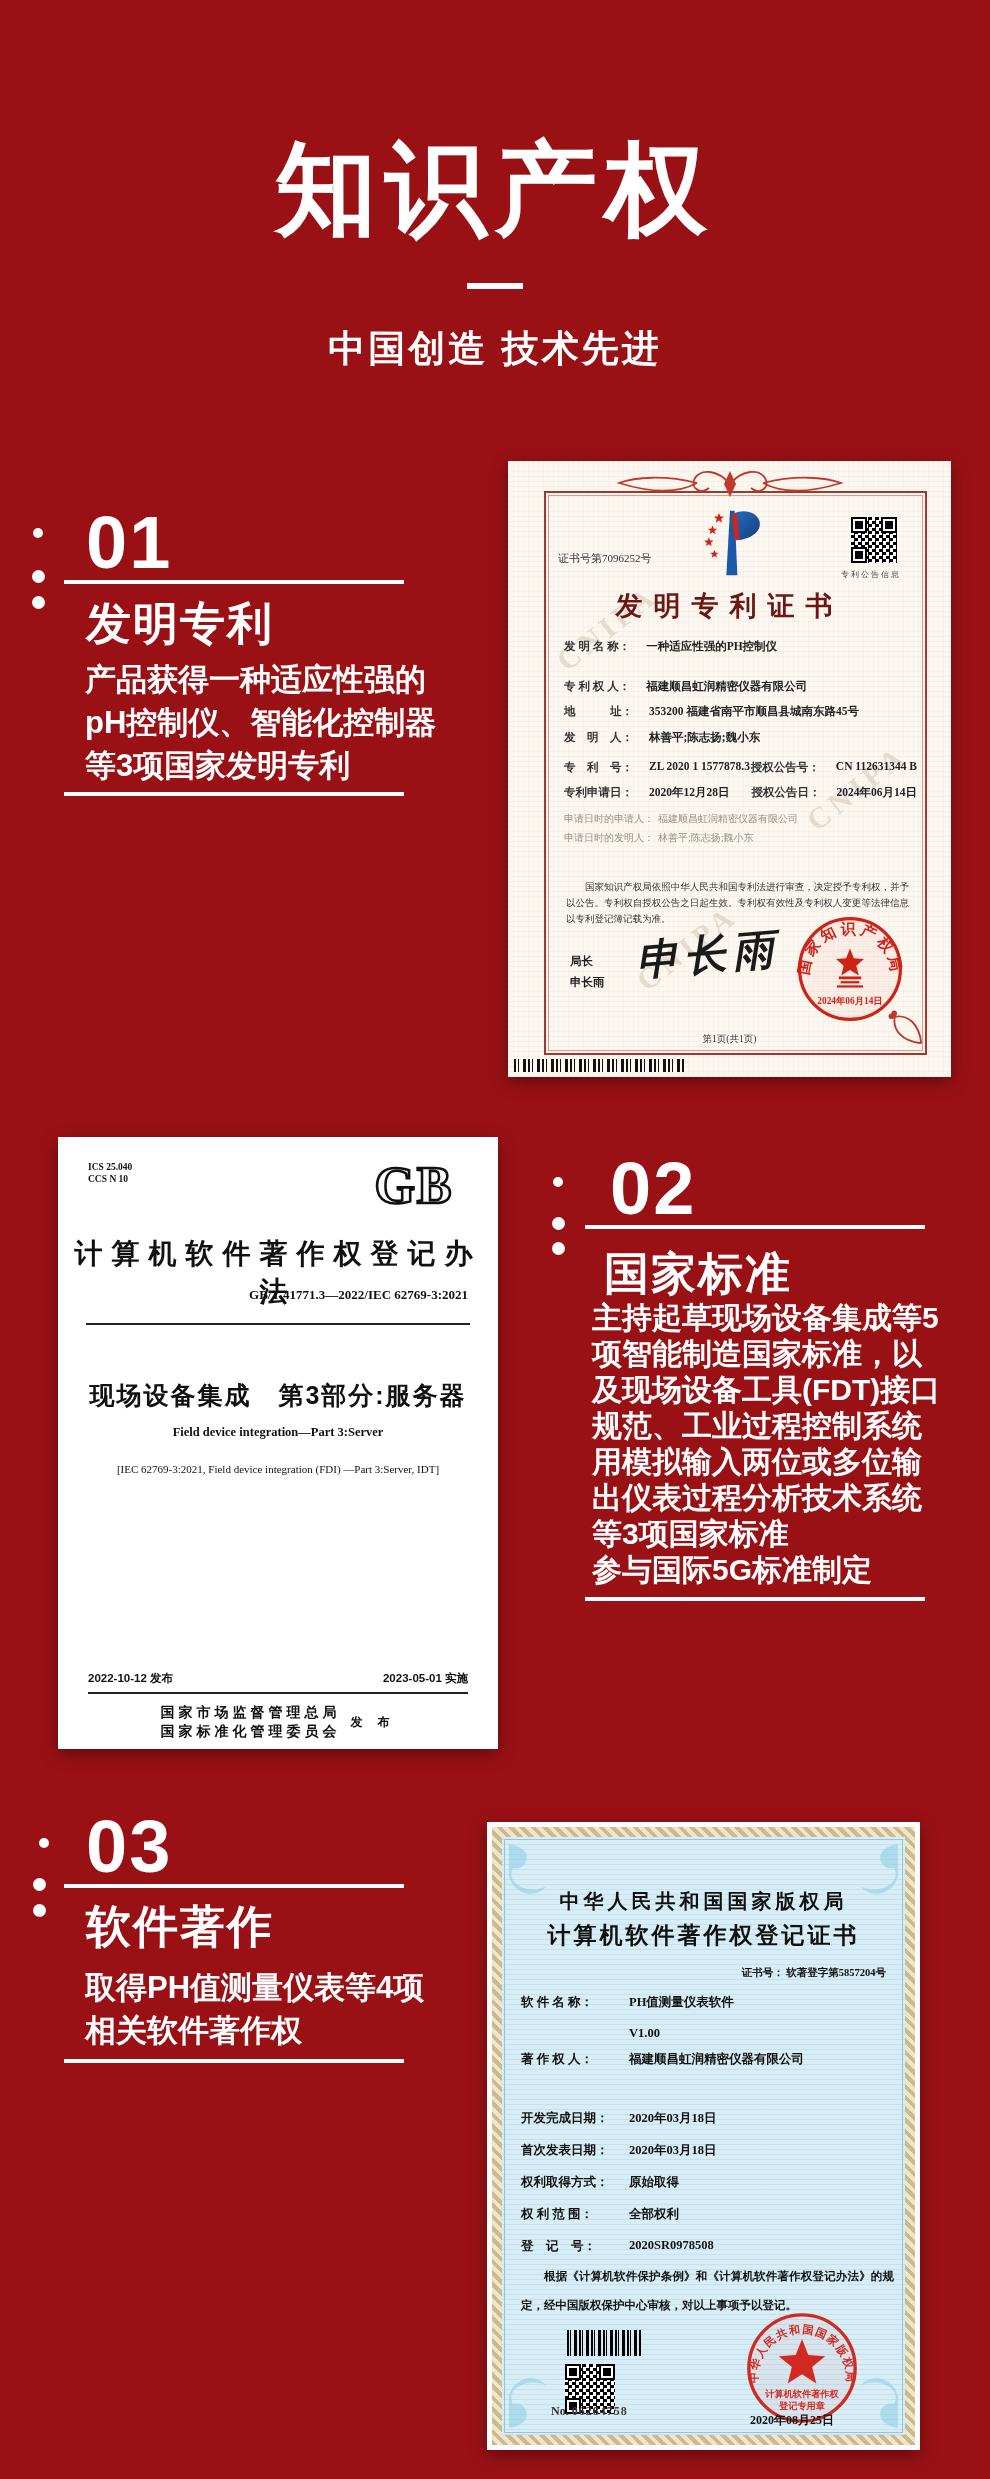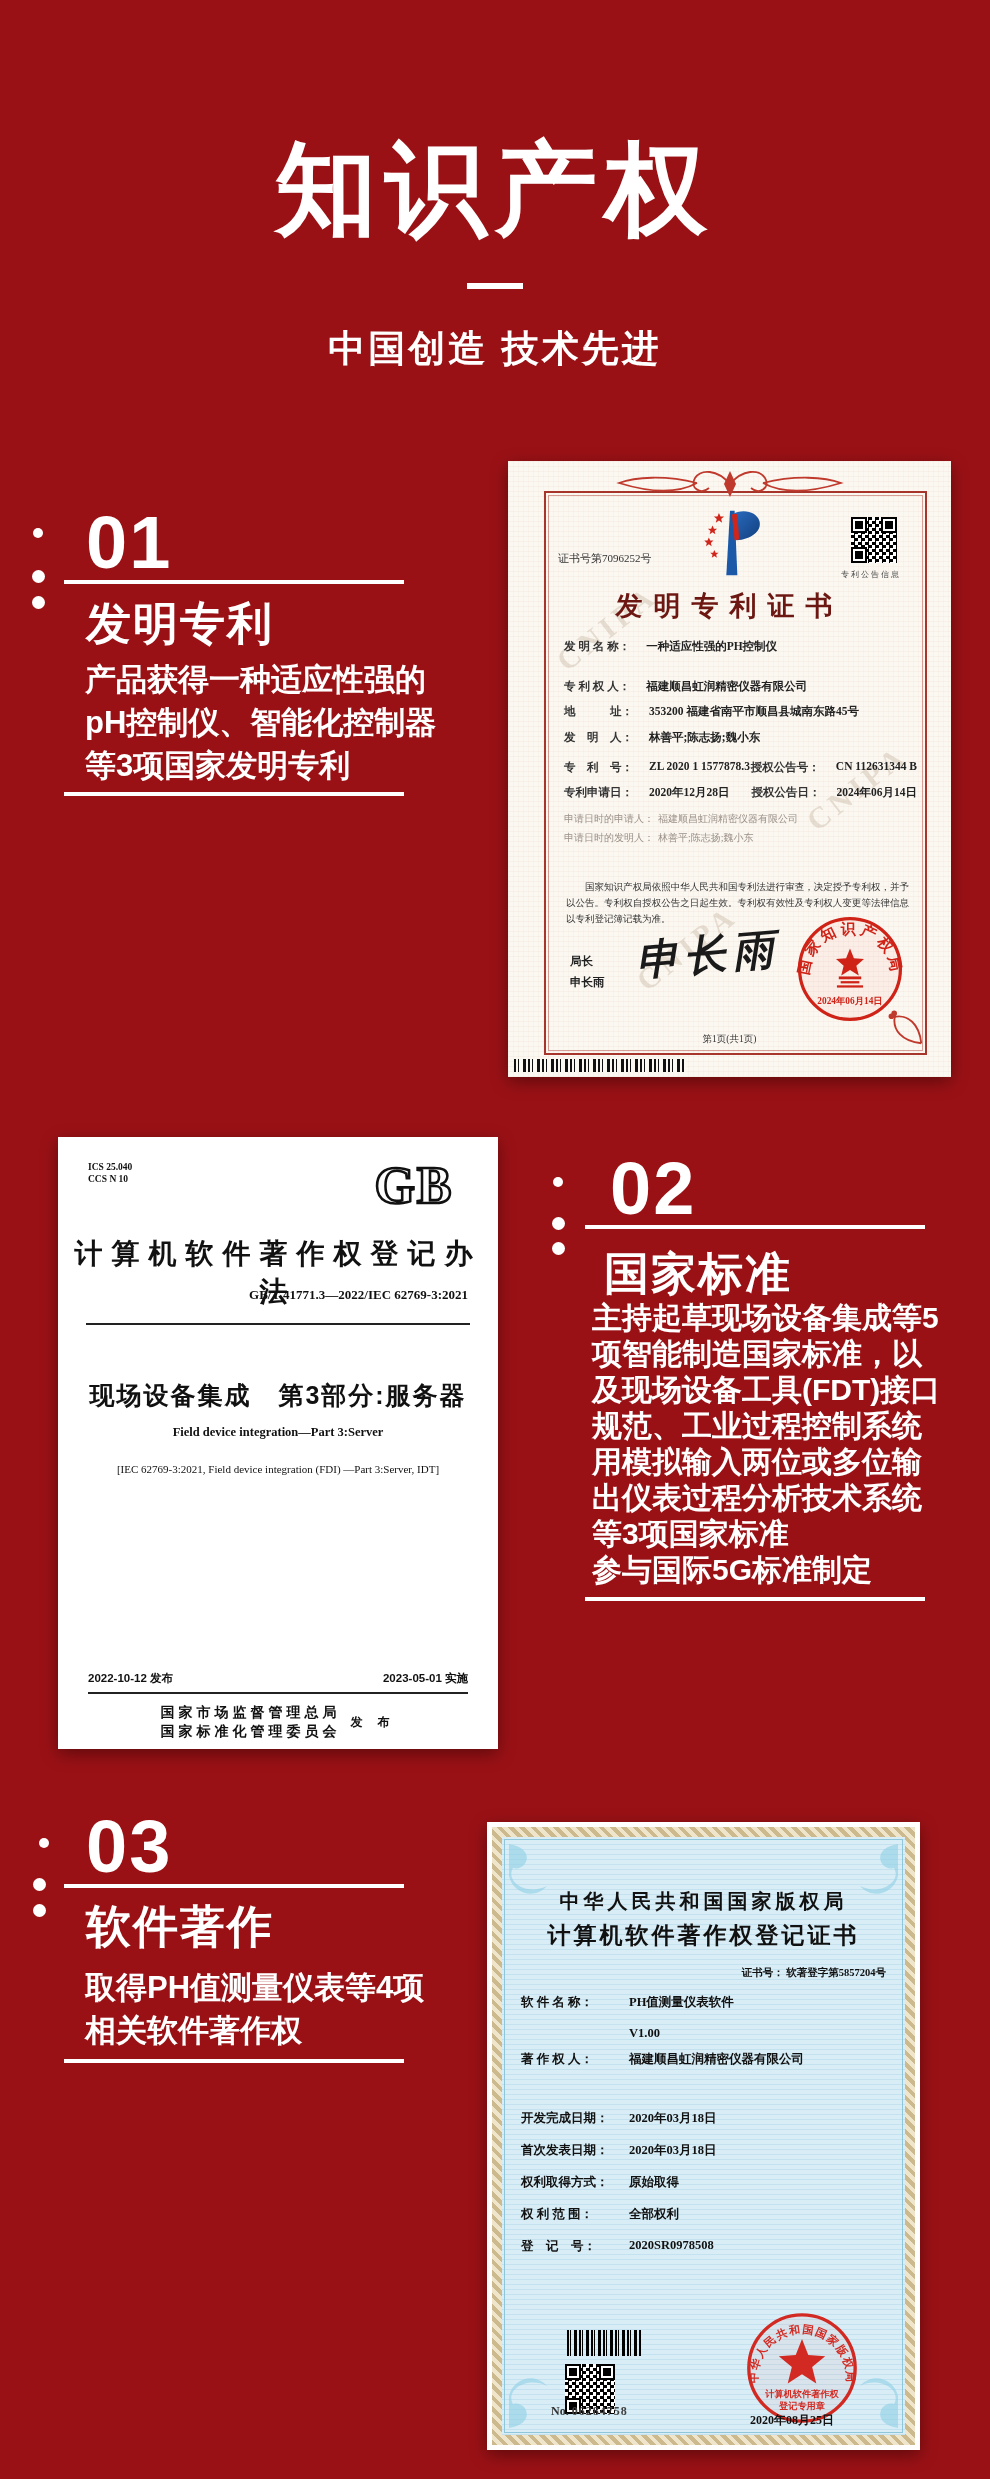--- a/index.html
+++ b/index.html
@@ -360,20 +360,21 @@
     <div class="sw-row">
       <span class="sw-lab">权 利 范 围：</span>
       <span class="sw-val">全部权利</span>
     </div>
     <div class="sw-row">
       <span class="sw-lab">登　记　号：</span>
       <span class="sw-val">2020SR0978508</span>
     </div>
   </div>
 
+  <div class="abs sw-legal">根据《计算机软件保护条例》和《计算机软件著作权登记办法》的规定，经中国版权保护中心审核，对以上事项予以登记。</div>
 
   <div class="abs sw-barcode"></div>
   <div class="qr sw-qr">
     <span class="f f-tl"></span>
       <span class="f f-tr"></span>
       <span class="f f-bl"></span>
   </div>
 
   <div class="abs sw-seal">
     <svg width="116" height="116" viewBox="0 0 120 120">

